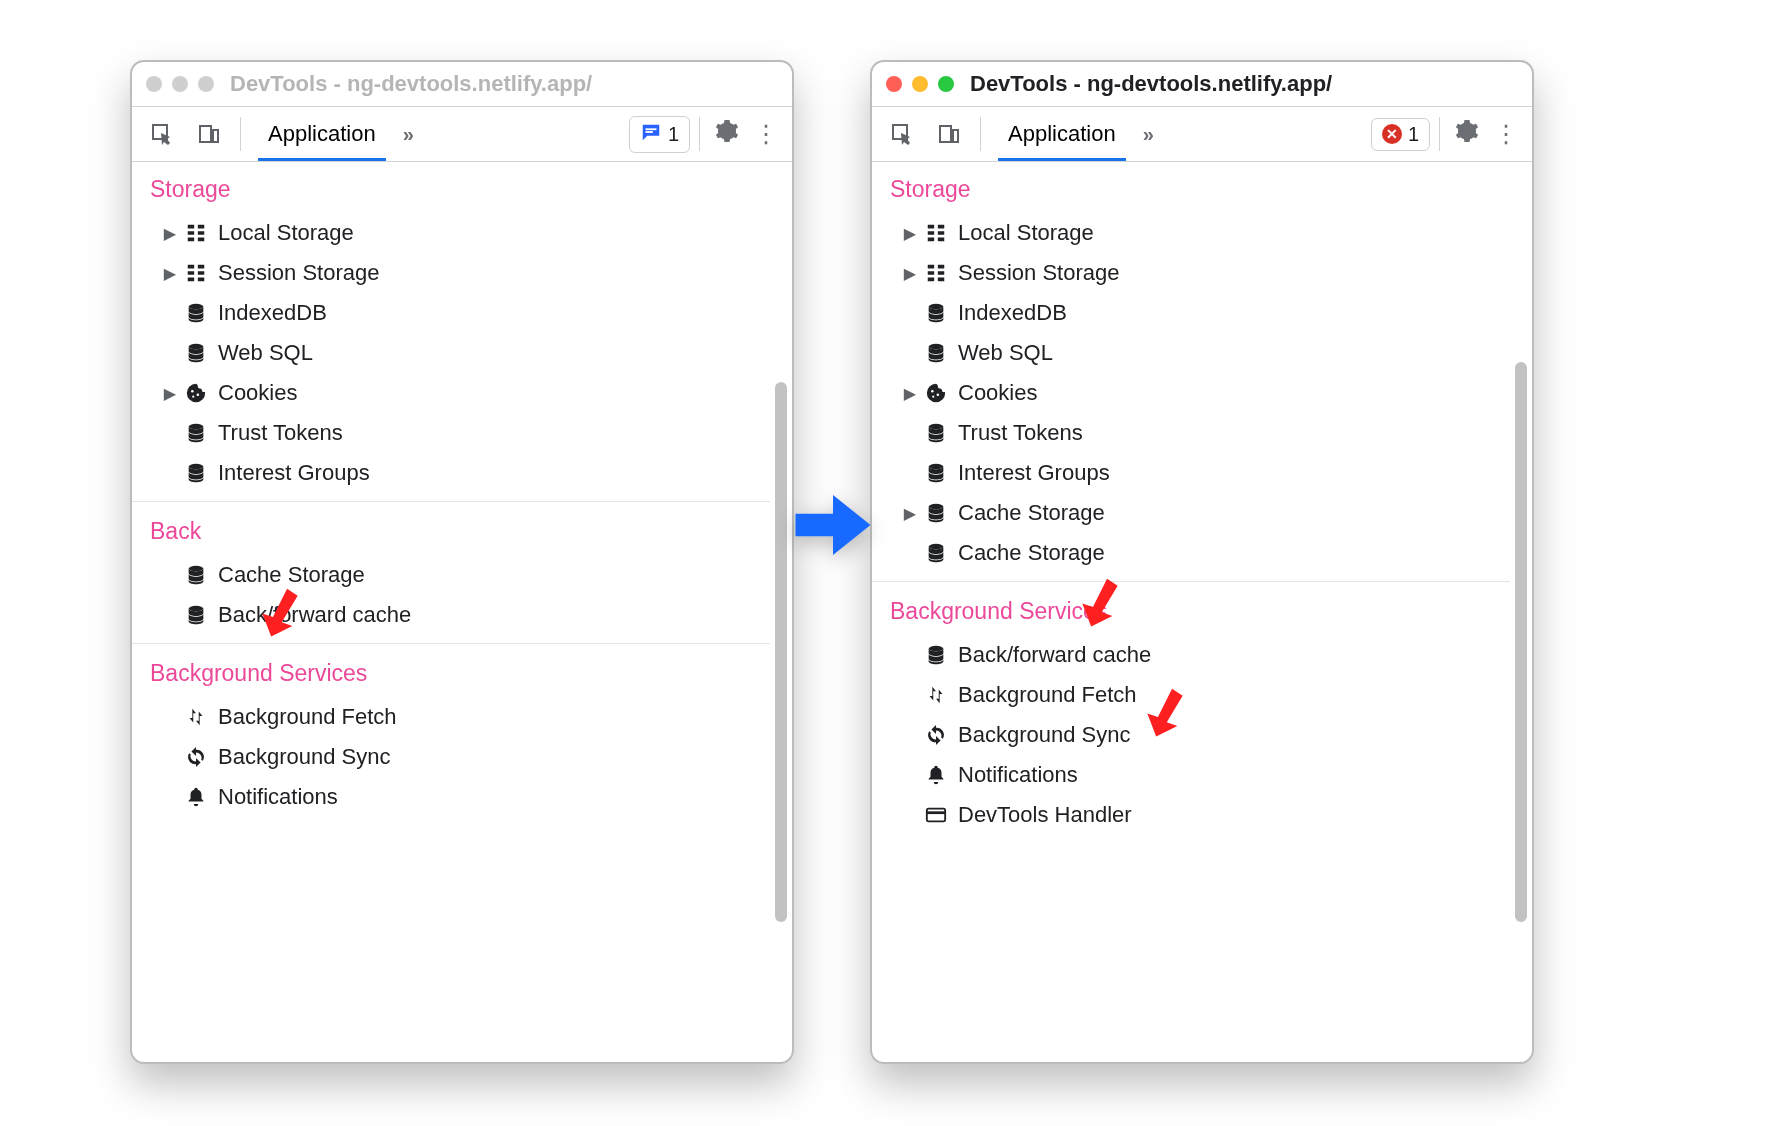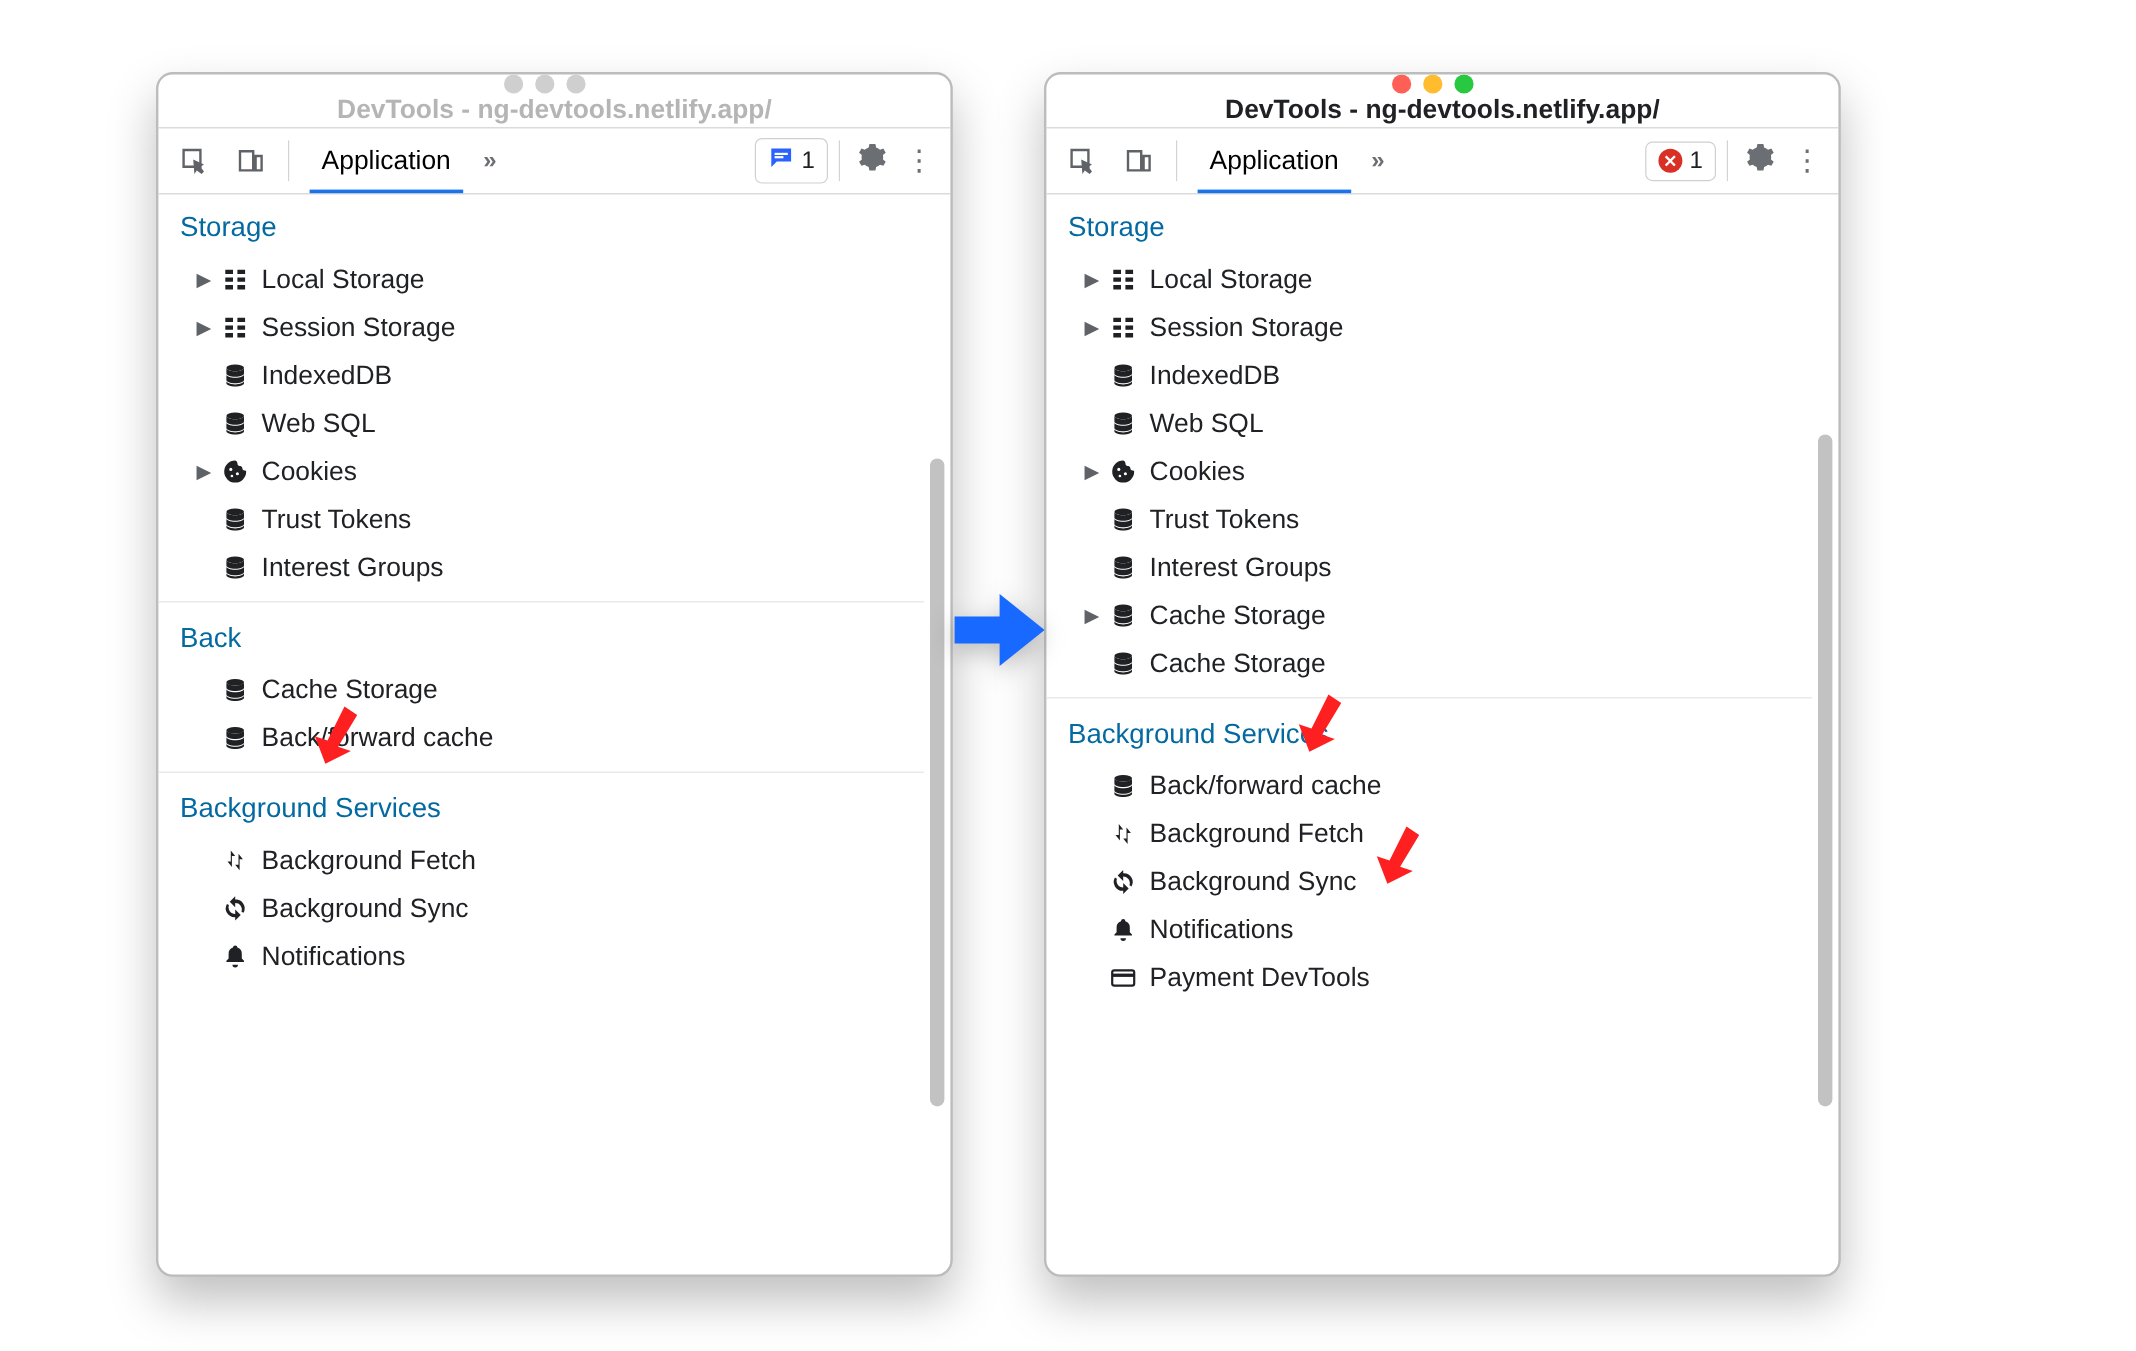--- a/index.html
+++ b/index.html
@@ -34,21 +34,20 @@
     display:flex;flex-direction:column;
   }
   .window.left{left:130px;top:60px;}
   .window.right{left:870px;top:60px;}
   .titlebar{
     height:44px;
     display:flex;align-items:center;
     padding:0 14px;
     font-size:22px;
     border-bottom:1px solid var(--divider);
-    flex-direction:column;
   }
   .traffic-lights{display:flex;gap:10px;margin-right:16px;}
   .tl{width:16px;height:16px;border-radius:50%;flex:none;}
   .tl.inactive{background:#cfcfcf;}
   .tl.red{background:#ff5f57;}
   .tl.yellow{background:#febc2e;}
   .tl.green{background:#28c840;}
   .titlebar .title{white-space:nowrap;overflow:hidden;text-overflow:ellipsis;font-weight:600;}
   .titlebar.inactive .title{color:#b5b5b5;}
   .toolbar{
@@ -76,21 +75,21 @@
   }
   .count-chip .msg-ic{color:#2962ff;}
   .count-chip .err-ic{width:20px;height:20px;border-radius:50%;background:#d93025;color:#fff;display:flex;align-items:center;justify-content:center;font-size:14px;font-weight:700;}
   .gear,.kebab{color:var(--muted-icon);font-size:24px;width:36px;text-align:center;}
   .body{flex:1;display:flex;overflow:hidden;}
   .sidebar{flex:1;overflow:hidden;padding-right:0;}
   .scrollbar{width:22px;background:transparent;position:relative;}
   .thumb{position:absolute;left:5px;right:5px;background:#c2c2c2;border-radius:6px;}
   .section{border-top:1px solid #e4e4e4;padding:16px 0 8px;}
   .section:first-child{border-top:none;padding-top:14px;}
-  .section-title{font-size:23px;font-weight:400;padding:0 18px 10px;color:#0369a1;}
+  .section-title{font-size:23px;font-weight:400;padding:0 18px 10px;color:#ec4899;}
   .item{
     display:flex;align-items:center;gap:10px;
     padding:7px 0 7px 36px;
     font-size:22px;color:#202124;
   }
   .expander{width:16px;text-align:center;color:#5f6368;font-size:16px;margin-left:-6px;margin-right:-4px;}
   .expander.empty{visibility:hidden;}
   .ic{width:24px;height:24px;display:flex;align-items:center;justify-content:center;flex:none;}
   .ic svg{width:22px;height:22px;fill:var(--muted-icon);}
   .arrow{
@@ -488,21 +487,21 @@
               </span>
           <span>Notifications</span>
         </div>
         <div class="item">
           <span class="expander empty">▶</span>
           <span class="ic">
                 <svg>
                   <use href="#ic-card"></use>
                 </svg>
               </span>
-          <span>Payment DevTools</span>
+          <span>DevTools Handler</span>
         </div>
       </div>
       </div>
       <div class="scrollbar">
         <div class="thumb" style="top:200px;height:560px"></div>
       </div>
     </div>
   </div>
     <div class="arrow"><svg style="fill:#1769ff">
         <use href="#ic-arrow-right"></use>

